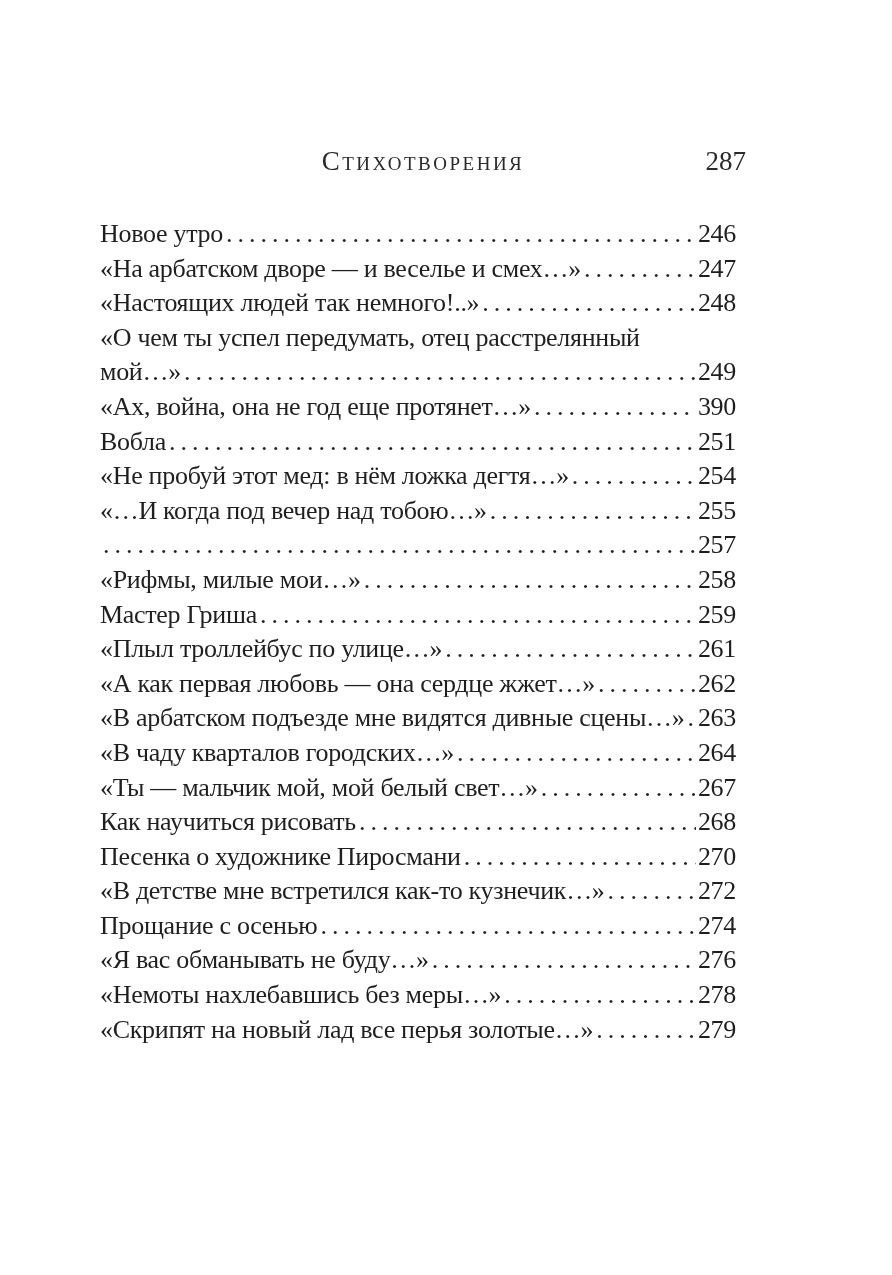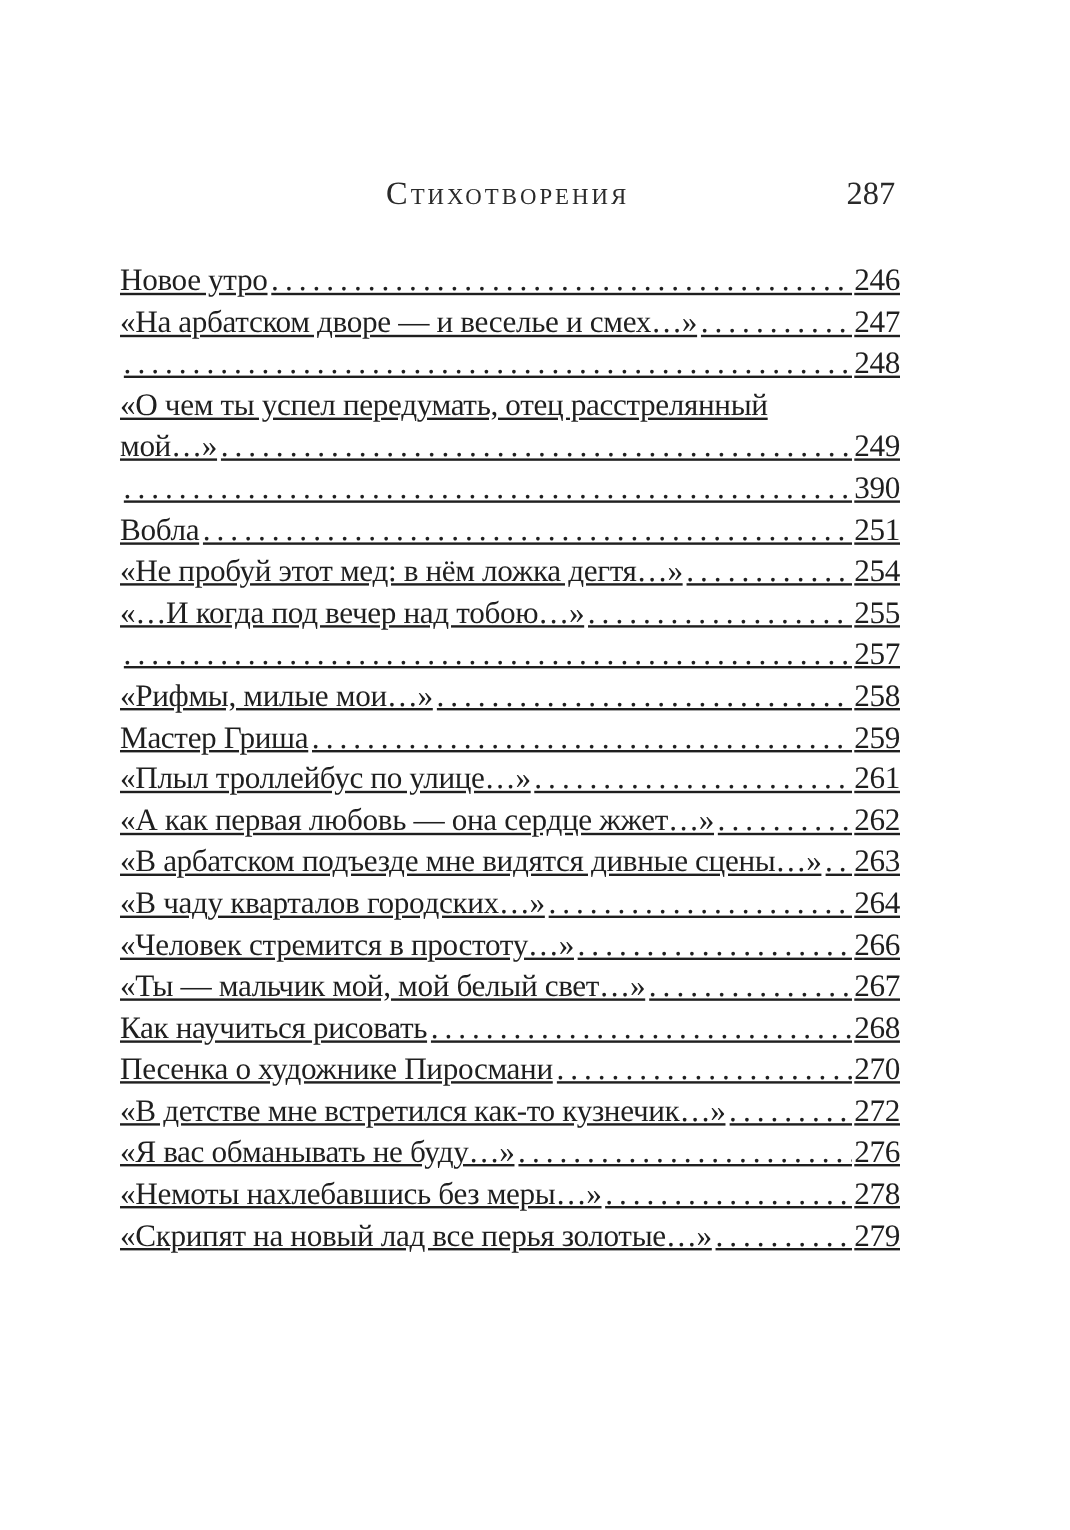--- a/index.html
+++ b/index.html
@@ -41,25 +41,24 @@
     position: absolute;
     right: 0;
     top: 0;
     color: #2a2a2a;
   }
   
   .toc {
     position: absolute;
     top: 217px;
     left: 100px;
-    right: 142px;
+    right: 156px;
     font-size: 26px;
     line-height: 34.6px;
     letter-spacing: -0.3px;
-    text-decoration: underline;
   }
   .toc-line {
     display: flex;
     align-items: baseline;
     white-space: nowrap;
   }
   .toc-line .title {
     flex: 0 0 auto;
   }
   .dots {
@@ -102,39 +101,41 @@
     <div class="toc-line main-line">
       <span class="title">«На арбатском дворе — и веселье и смех…»</span>
       <span class="dots"></span>
       <span class="pagenum">247</span>
     </div>
   </div>
 
   <div class="toc-entry">
 
     <div class="toc-line main-line">
+      <span class="title">«Настоящих людей так немного!..»</span>
       <span class="dots"></span>
       <span class="pagenum">248</span>
     </div>
   </div>
 
   <div class="toc-entry">
     <div class="toc-line wrap-first">
       <span class="title">«О чем ты успел передумать, отец расстрелянный</span>
     </div>
     <div class="toc-line main-line">
       <span class="title">мой…»</span>
       <span class="dots"></span>
       <span class="pagenum">249</span>
     </div>
   </div>
 
   <div class="toc-entry">
 
     <div class="toc-line main-line">
+      <span class="title">«Ах, война, она не год еще протянет…»</span>
       <span class="dots"></span>
       <span class="pagenum">390</span>
     </div>
   </div>
 
   <div class="toc-entry">
 
     <div class="toc-line main-line">
       <span class="title">Вобла</span>
       <span class="dots"></span>
@@ -216,28 +217,20 @@
 
   <div class="toc-entry">
 
     <div class="toc-line main-line">
       <span class="title">«В чаду кварталов городских…»</span>
       <span class="dots"></span>
       <span class="pagenum">264</span>
     </div>
   </div>
 
-  <div class="toc-entry">
-
-    <div class="toc-line main-line">
-      <span class="title">«Человек стремится в простоту…»</span>
-      <span class="dots"></span>
-      <span class="pagenum">266</span>
-    </div>
-  </div>
 
   <div class="toc-entry">
 
     <div class="toc-line main-line">
       <span class="title">«Ты — мальчик мой, мой белый свет…»</span>
       <span class="dots"></span>
       <span class="pagenum">267</span>
     </div>
   </div>
 
@@ -261,20 +254,28 @@
 
   <div class="toc-entry">
 
     <div class="toc-line main-line">
       <span class="title">«В детстве мне встретился как-то кузнечик…»</span>
       <span class="dots"></span>
       <span class="pagenum">272</span>
     </div>
   </div>
 
+  <div class="toc-entry">
+
+    <div class="toc-line main-line">
+      <span class="title">Прощание с осенью</span>
+      <span class="dots"></span>
+      <span class="pagenum">274</span>
+    </div>
+  </div>
 
   <div class="toc-entry">
 
     <div class="toc-line main-line">
       <span class="title">«Я вас обманывать не буду…»</span>
       <span class="dots"></span>
       <span class="pagenum">276</span>
     </div>
   </div>
 

